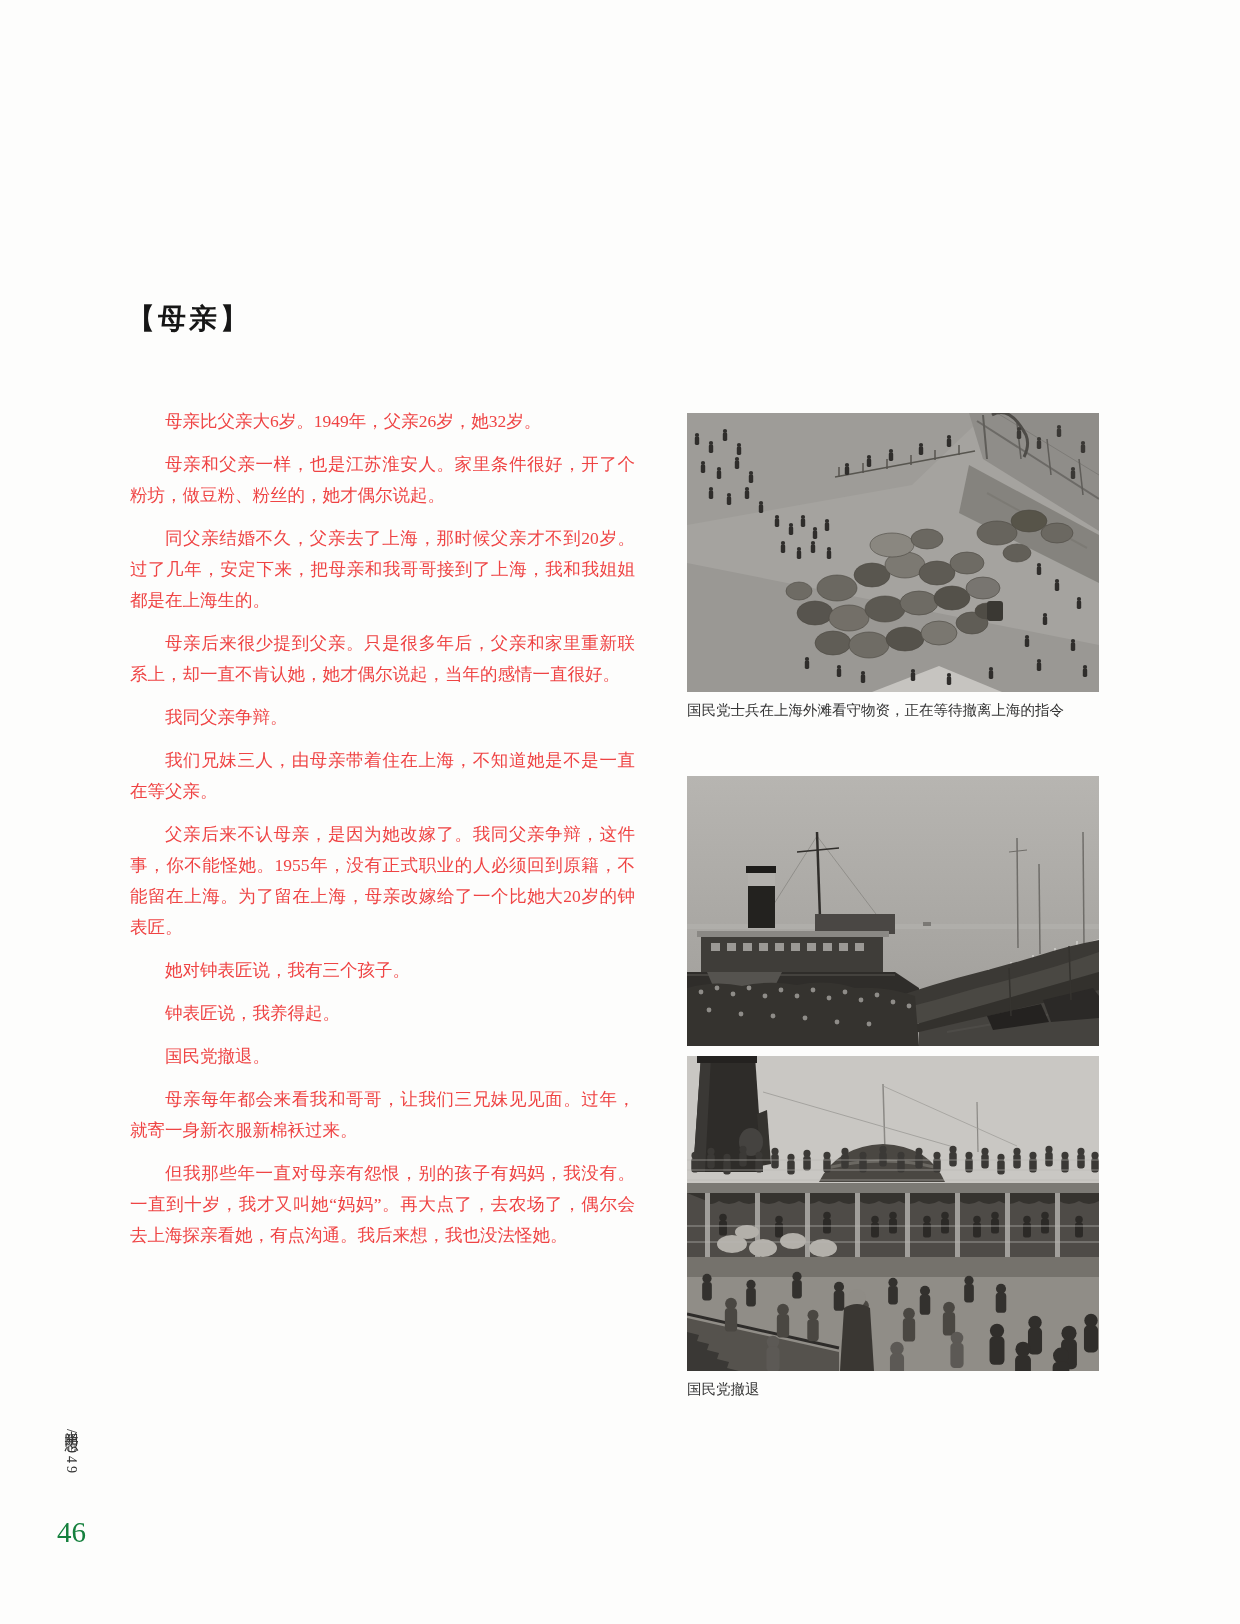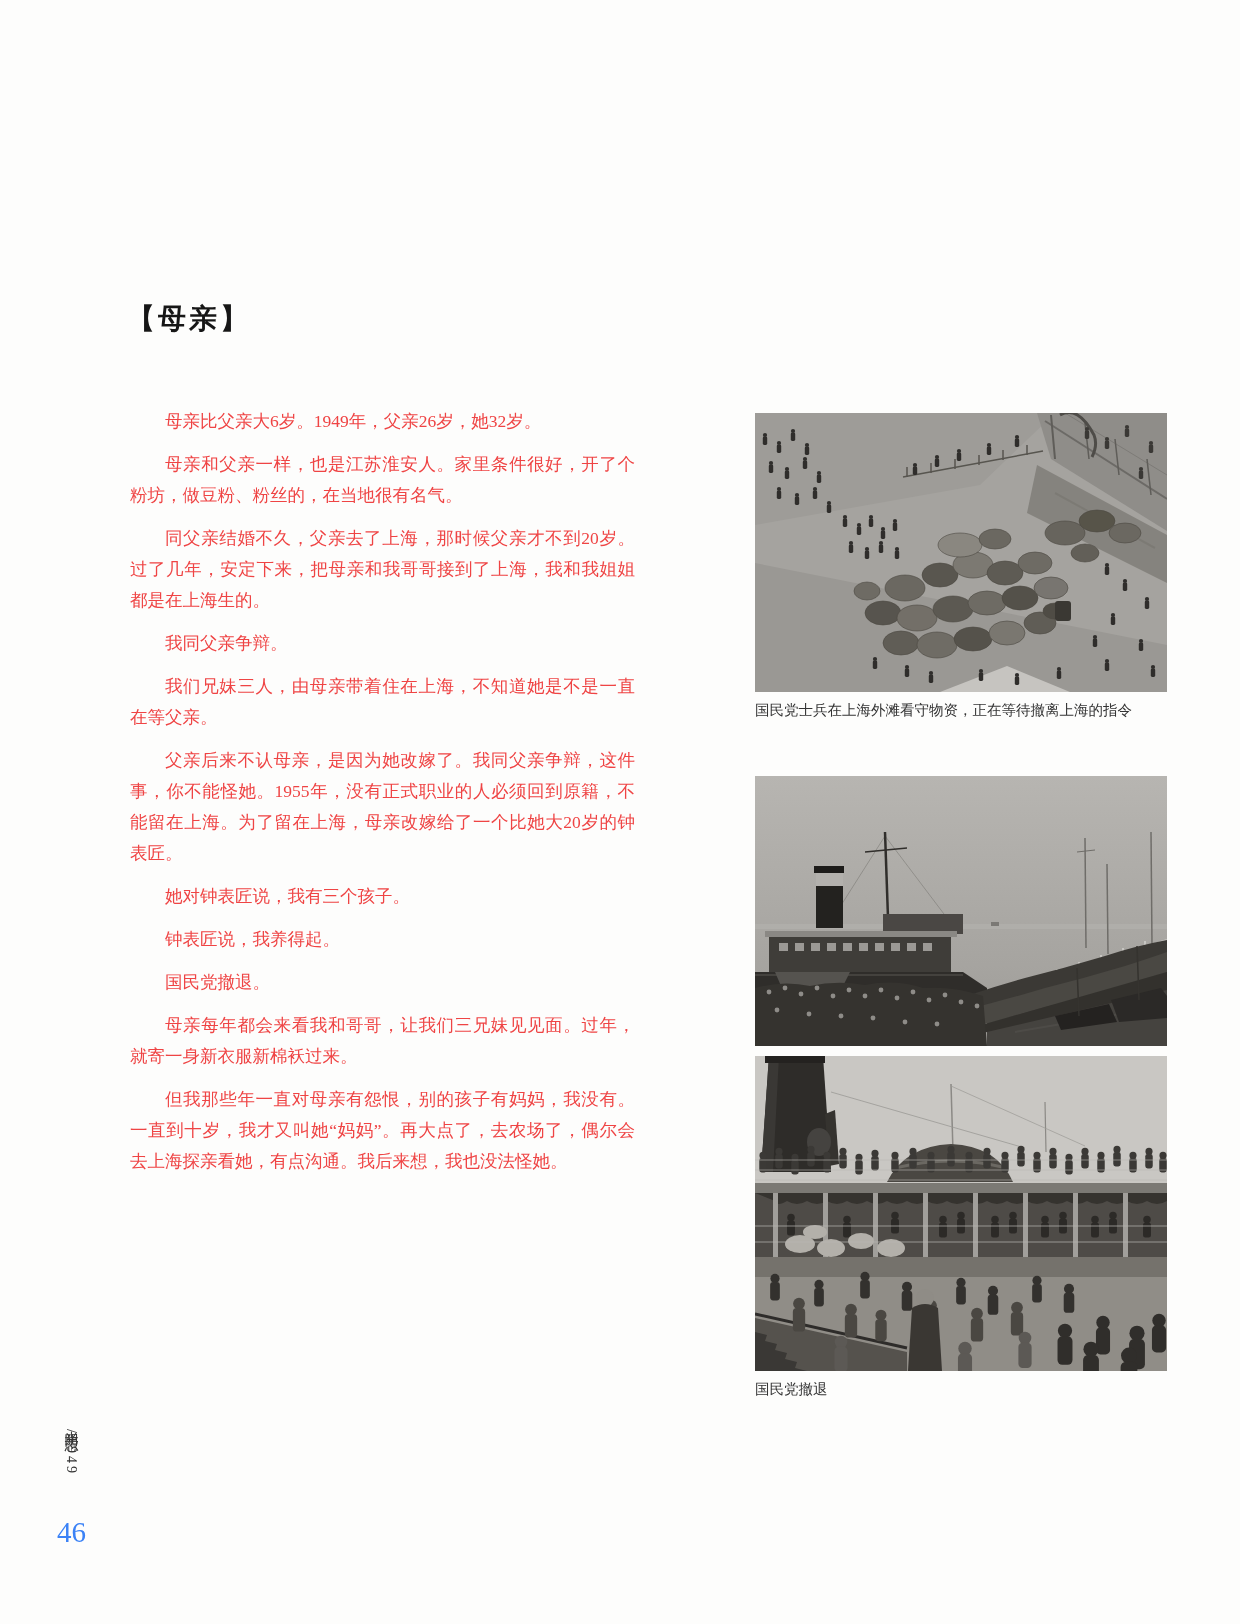--- a/index.html
+++ b/index.html
@@ -22,52 +22,53 @@
     position:absolute;left:130px;top:406px;width:505px;
   }
   .text-col p{
     margin:0 0 12px 0;
     font-size:17.5px;line-height:31px;
     text-align:justify;
     text-indent:2em;
     color:#ef4444;
   }
   .fig{
-    position:absolute;left:755px;width:412px;margin:0;
+    position:absolute;left:687px;width:412px;margin:0;
   }
   .fig svg{display:block;width:412px;}
   .fig figcaption{
     margin-top:9px;
     font-family:"Liberation Sans","DejaVu Sans",sans-serif;
     font-size:14.5px;line-height:19px;color:#333;
   }
   .fig1{top:413px;}
   .fig2{top:776px;}
   .fig3{top:1056px;}
   .series-label{
     position:absolute;left:62px;top:1420px;height:110px;
     writing-mode:vertical-rl;text-orientation:mixed;
     font-size:14px;letter-spacing:3px;color:#333;
   }
   .pageno{
     position:absolute;left:57px;top:1516px;
-    font-size:29px;color:#3b82f6;text-align:right;
+    font-size:29px;color:#15803d;text-align:right;
   }
 </style>
 </head>
 <body>
 
 <div class="page">
 
   <h1 class="title">【母亲】</h1>
 
   <div class="text-col">
     <p>母亲比父亲大6岁。1949年，父亲26岁，她32岁。</p>
-    <p>母亲和父亲一样，也是江苏淮安人。家里条件很好，开了个粉坊，做豆粉、粉丝的，在当地很有名气。</p>
+    <p>母亲和父亲一样，也是江苏淮安人。家里条件很好，开了个粉坊，做豆粉、粉丝的，她才偶尔说起。</p>
     <p>同父亲结婚不久，父亲去了上海，那时候父亲才不到20岁。过了几年，安定下来，把母亲和我哥哥接到了上海，我和我姐姐都是在上海生的。</p>
+    <p>母亲后来很少提到父亲。只是很多年后，父亲和家里重新联系上，却一直不肯认她，她才偶尔说起，当年的感情一直很好。</p>
     <p>我同父亲争辩。</p>
     <p>我们兄妹三人，由母亲带着住在上海，不知道她是不是一直在等父亲。</p>
     <p>父亲后来不认母亲，是因为她改嫁了。我同父亲争辩，这件事，你不能怪她。1955年，没有正式职业的人必须回到原籍，不能留在上海。为了留在上海，母亲改嫁给了一个比她大20岁的钟表匠。</p>
     <p>她对钟表匠说，我有三个孩子。</p>
     <p>钟表匠说，我养得起。</p>
     <p>国民党撤退。</p>
     <p>母亲每年都会来看我和哥哥，让我们三兄妹见见面。过年，就寄一身新衣服新棉袄过来。</p>
     <p>但我那些年一直对母亲有怨恨，别的孩子有妈妈，我没有。一直到十岁，我才又叫她“妈妈”。再大点了，去农场了，偶尔会去上海探亲看她，有点沟通。我后来想，我也没法怪她。</p>
   </div>
 

